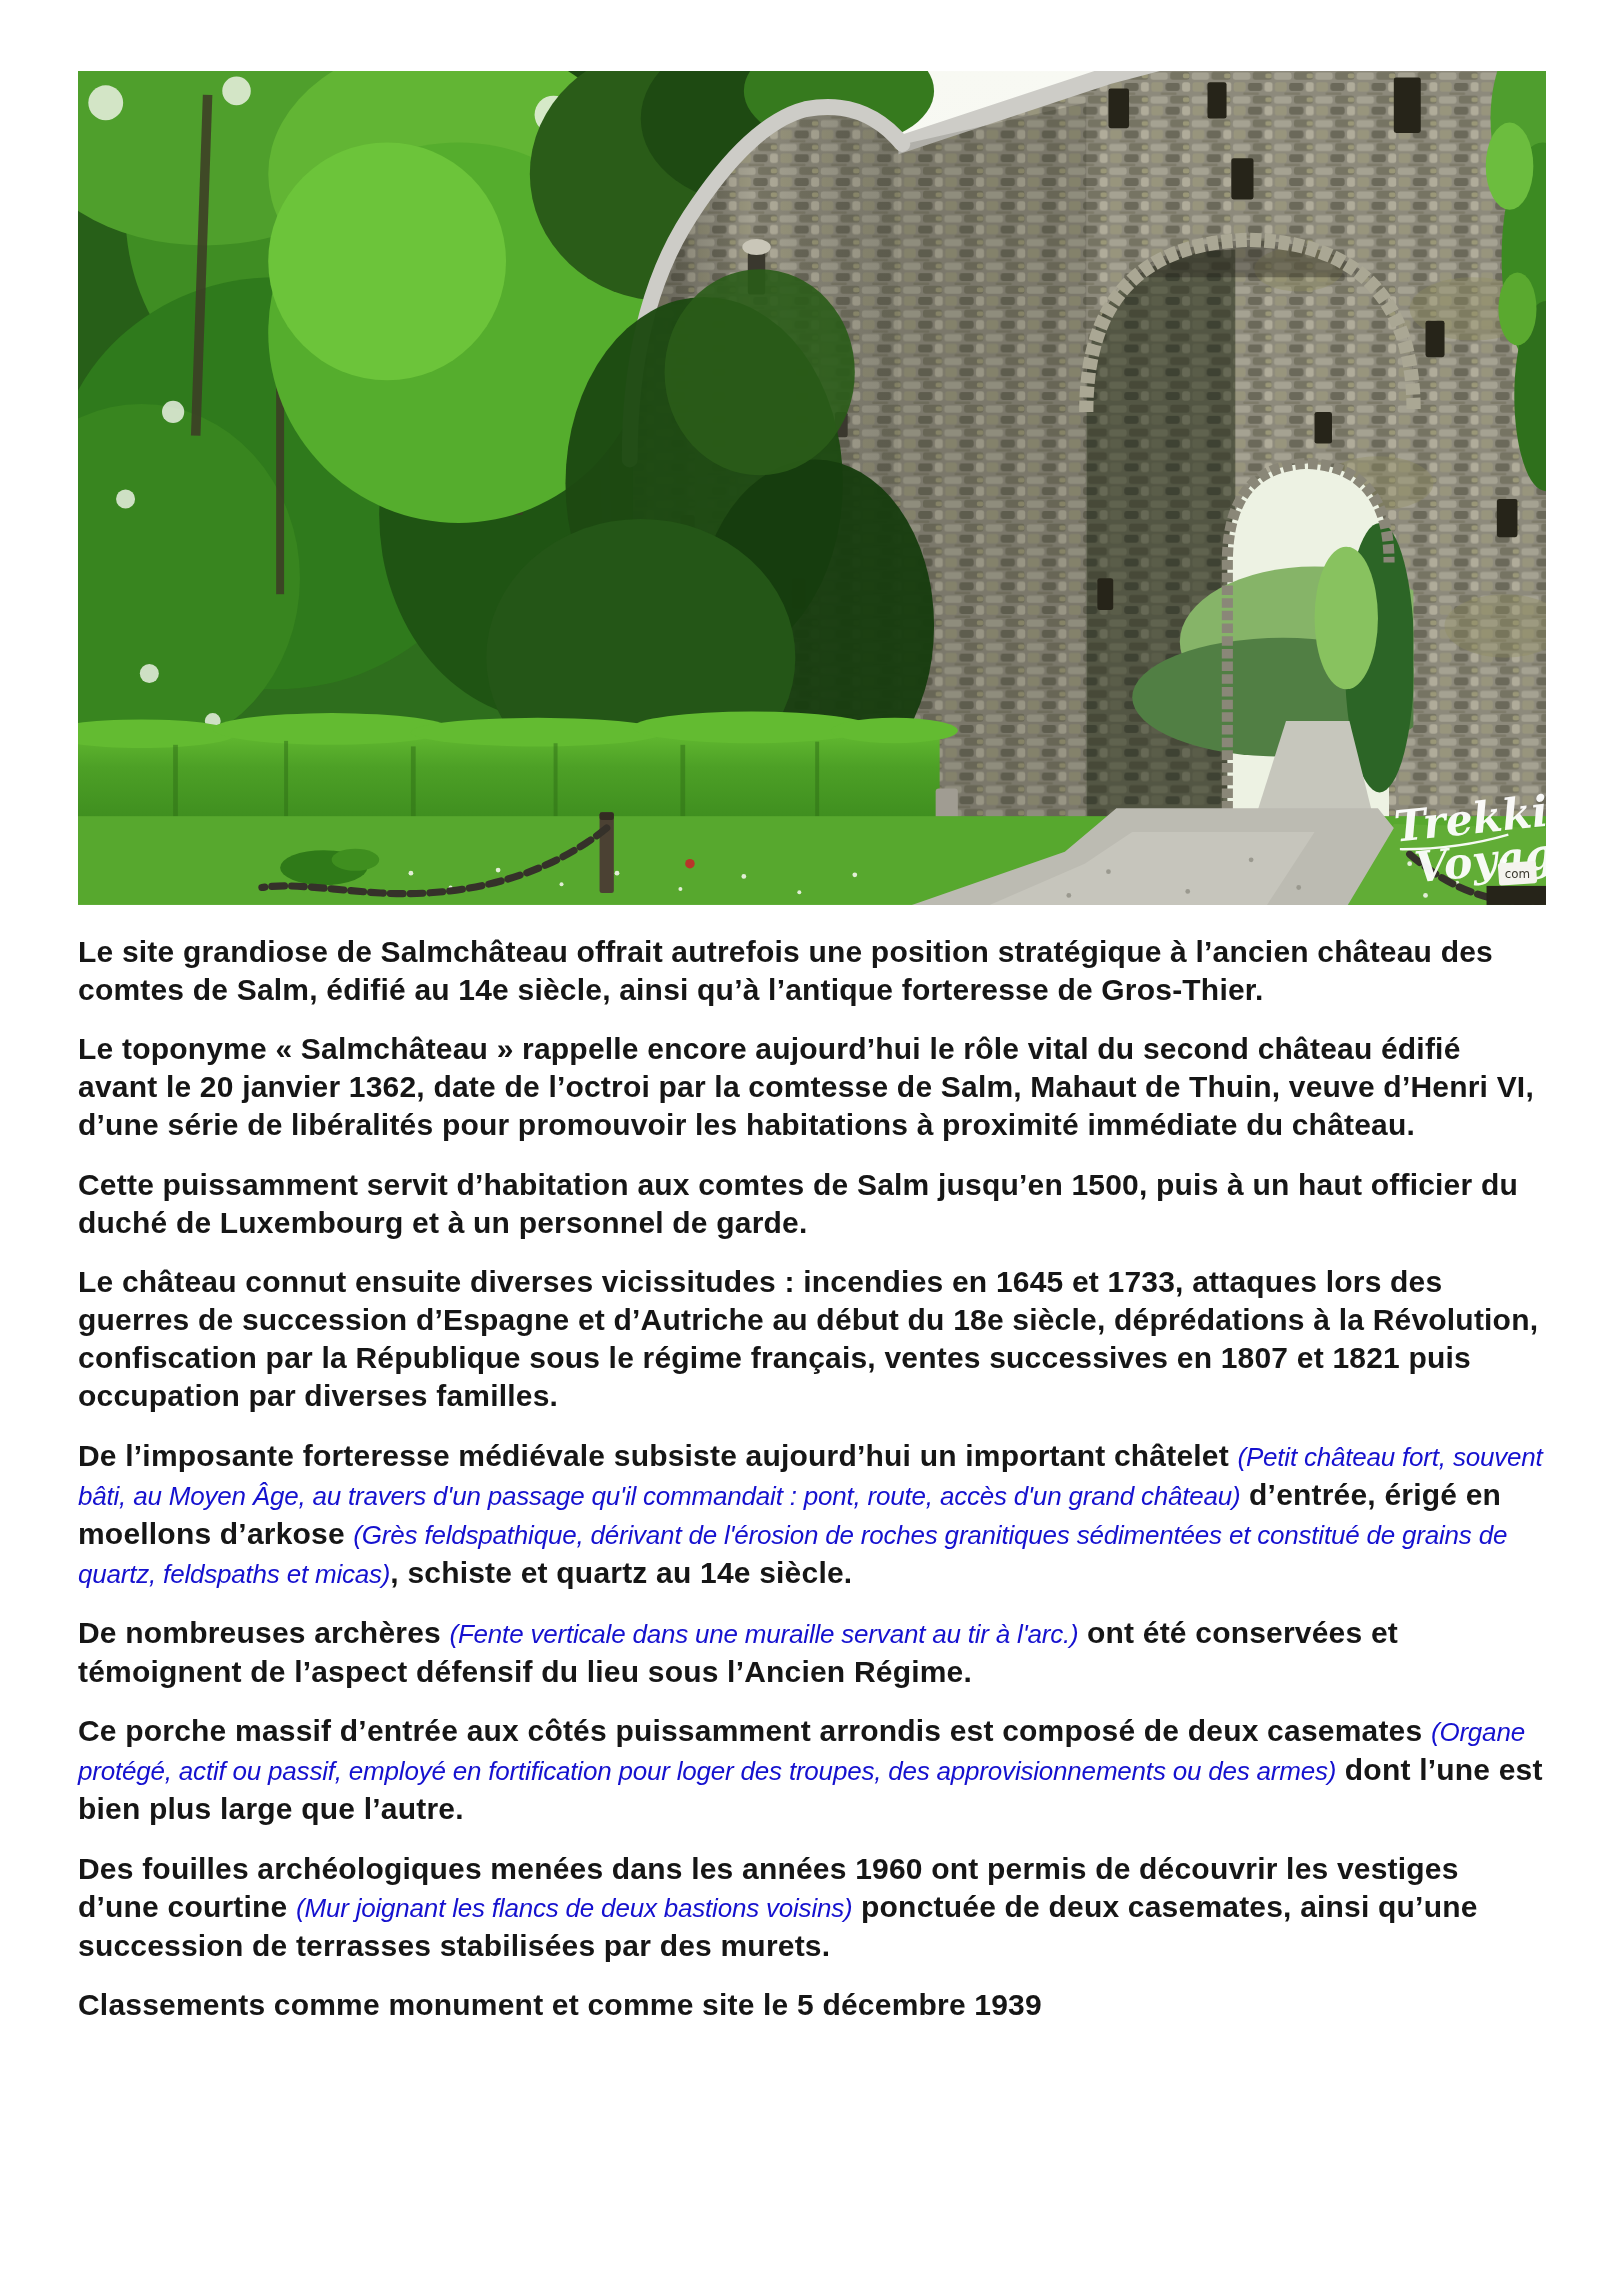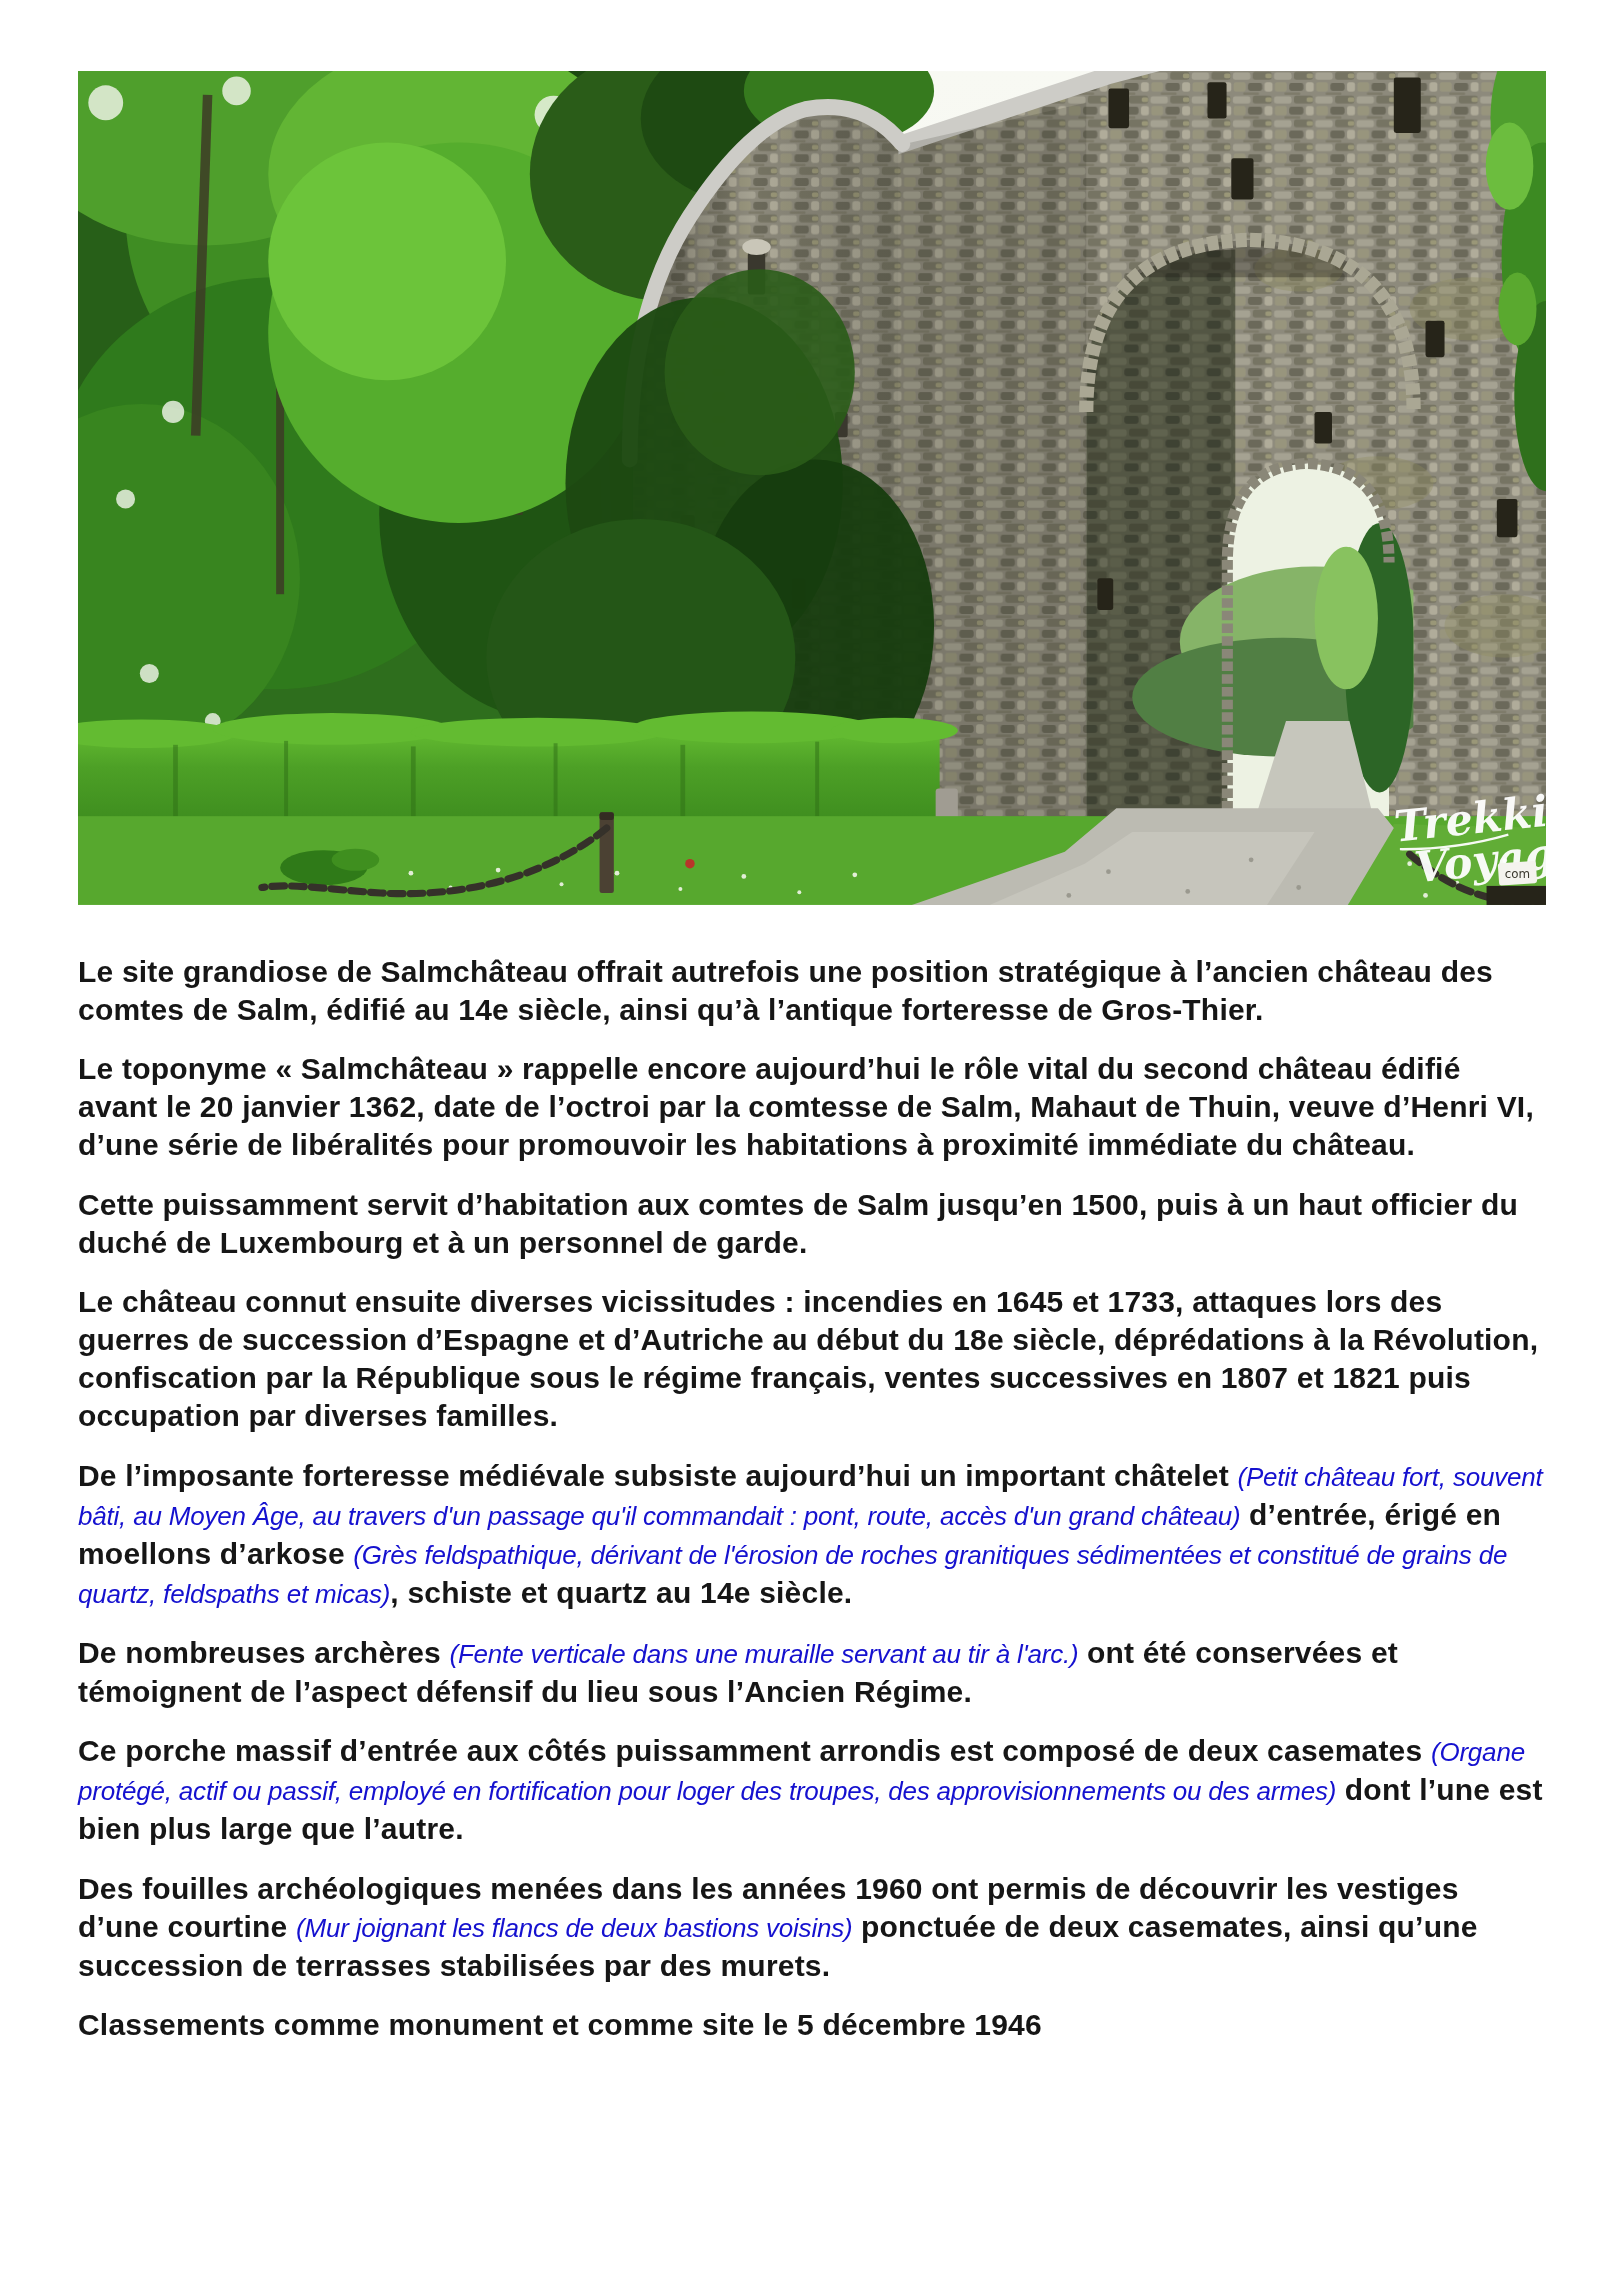--- a/index.html
+++ b/index.html
@@ -1,20 +1,20 @@
 <!DOCTYPE html>
 <html style="font-size:12.7px"><head>
 <meta charset="utf-8">
 <style>
   html,body{margin:0;padding:0;background:#ffffff;}
   body{width:1623px;height:2295px;overflow:hidden;font-family:"Liberation Sans",sans-serif;}
   .page{padding:71px 78px 0 78px;}
   .photo{width:1468px;height:834px;margin:0;display:block;overflow:hidden;}
   .photo svg{display:block;}
-  .content{width:1468px;margin-top:48px;}
+  .content{width:1468px;margin-top:28px;}
   p.para{margin:0 0 21.4px 0;font-size:30px;line-height:38px;font-weight:600;
          color:#161616;letter-spacing:0.2px;text-align:left;}
   .def{color:#1511cf;font-style:italic;font-weight:400;font-size:26px;letter-spacing:-0.2px;}
   .wm-text{font-family:"DejaVu Serif",serif;font-style:italic;font-weight:bold;fill:#ffffff;}
   .wm-badge-text{font-family:"DejaVu Sans",sans-serif;font-size:15px;fill:#3a382e;}
 </style>
 </head>
 <body>
 
 <div class="page">
@@ -269,17 +269,17 @@
     <p class="para"><span>Le château connut ensuite diverses vicissitudes : incendies en 1645 et 1733, attaques lors des guerres de succession d’Espagne et d’Autriche au début du 18e siècle, déprédations à la Révolution, confiscation par la République sous le régime français, ventes successives en 1807 et 1821 puis occupation par diverses familles.</span></p>
 
     <p class="para"><span>De l’imposante forteresse médiévale subsiste aujourd’hui un important châtelet </span><span class="def">(Petit château fort, souvent bâti, au Moyen Âge, au travers d'un passage qu'il commandait : pont, route, accès d'un grand château)</span><span> d’entrée, érigé en moellons d’arkose </span><span class="def">(Grès feldspathique, dérivant de l'érosion de roches granitiques sédimentées et constitué de grains de quartz, feldspaths et micas)</span><span>, schiste et quartz au 14e siècle.</span></p>
 
     <p class="para"><span>De nombreuses archères </span><span class="def">(Fente verticale dans une muraille servant au tir à l'arc.)</span><span> ont été conservées et témoignent de l’aspect défensif du lieu sous l’Ancien Régime.</span></p>
 
     <p class="para"><span>Ce porche massif d’entrée aux côtés puissamment arrondis est composé de deux casemates </span><span class="def">(Organe protégé, actif ou passif, employé en fortification pour loger des troupes, des approvisionnements ou des armes)</span><span> dont l’une est bien plus large que l’autre.</span></p>
 
     <p class="para"><span>Des fouilles archéologiques menées dans les années 1960 ont permis de découvrir les vestiges d’une courtine </span><span class="def">(Mur joignant les flancs de deux bastions voisins)</span><span> ponctuée de deux casemates, ainsi qu’une succession de terrasses stabilisées par des murets.</span></p>
 
-    <p class="para"><span>Classements comme monument et comme site le 5 décembre 1946</span></p>
+    <p class="para"><span>Classements comme monument et comme site le 5 décembre 1939</span></p>
   </main>
 
 </div>
 
 
 </body></html>

